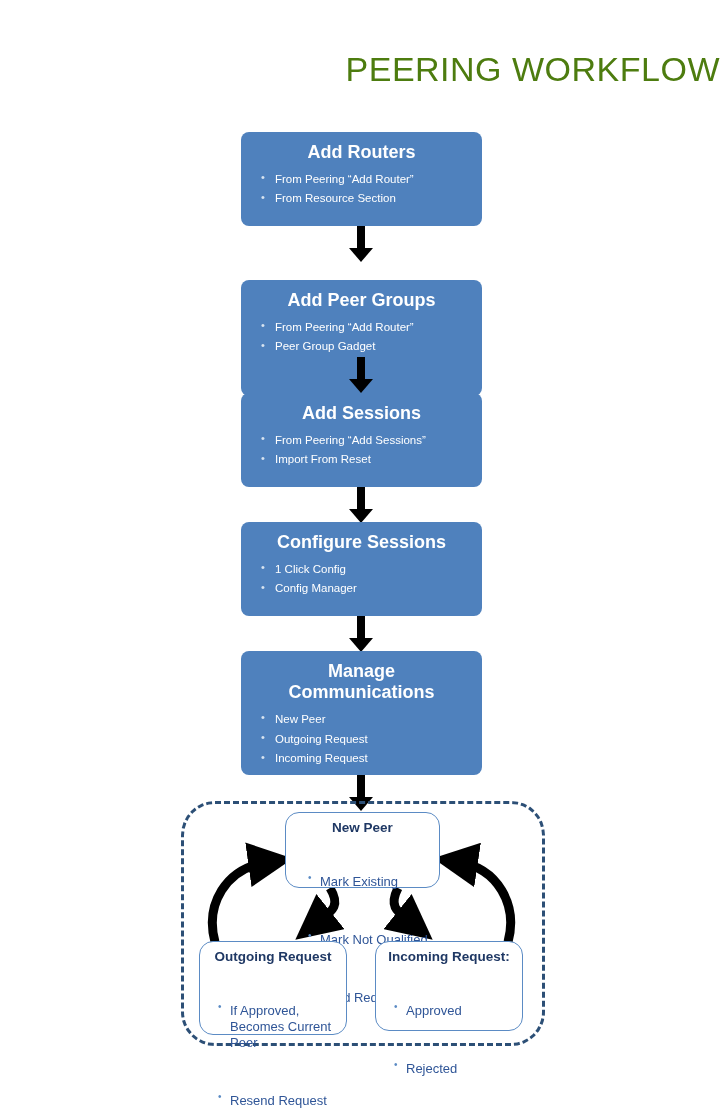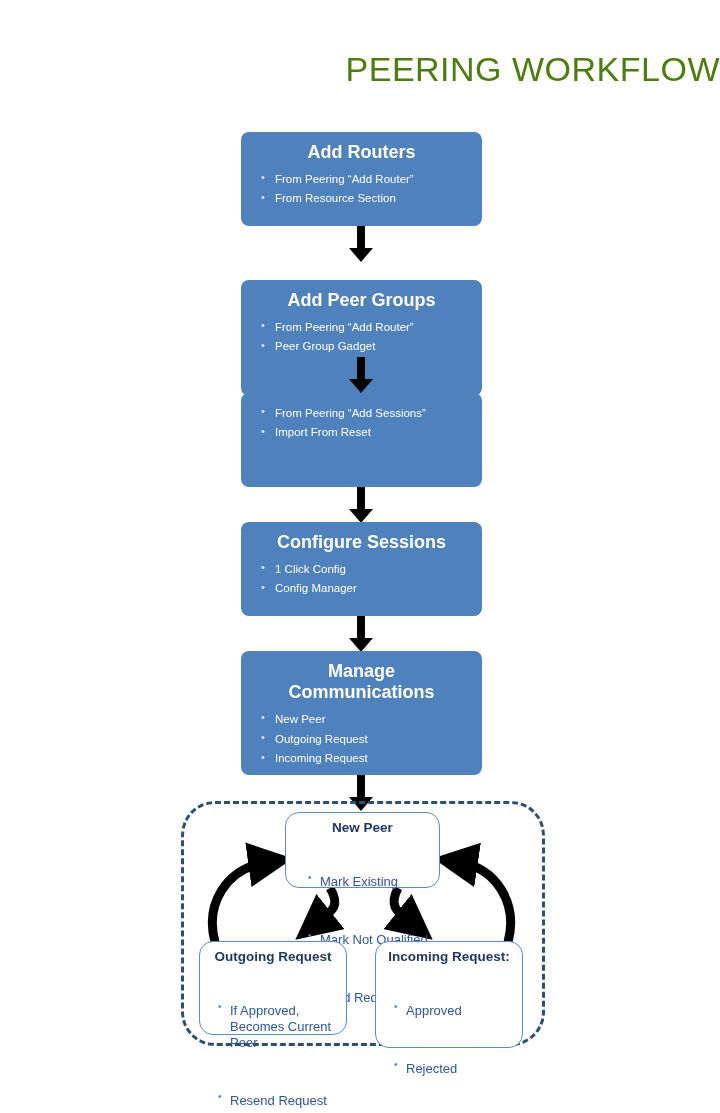--- a/index.html
+++ b/index.html
@@ -138,21 +138,21 @@
     content: "\2022";
     position: absolute;
     left: 14px;
     top: 1px;
     font-size: 10px;
     color: #5b8bc4;
   }
 
   #box-new-peer   { left: 285px; top: 812px; width: 155px; height: 76px; }
   #box-outgoing   { left: 199px; top: 941px; width: 148px; height: 94px; }
-  #box-incoming   { left: 375px; top: 941px; width: 148px; height: 107px; }
+  #box-incoming   { left: 375px; top: 941px; width: 148px; height: 90px; }
   #box-new-peer .sub-list li { padding-left: 30px; }
   #box-new-peer .sub-list li::before { left: 18px; }
 
   
   #curved-arrows {
     position: absolute;
     left: 0;
     top: 0;
     width: 720px;
     height: 1113px;
@@ -184,20 +184,21 @@
     <li>Peer Group Gadget</li>
   </ul>
 </div>
 
 <div class="down-arrow" id="arrow-2" style="top:357px;height:36px;">
   <div class="shaft" style="height:22px;"></div>
   <div class="head" style="top:22px;"></div>
 </div>
 
 <div class="step-box" id="step-3" style="top:393px;height:94px;">
+  <div class="step-title">Add Sessions</div>
   <ul class="step-list">
     <li>From  Peering “Add Sessions”</li>
     <li>Import  From Reset</li>
   </ul>
 </div>
 
 <div class="down-arrow" id="arrow-3" style="top:487px;height:36px;">
   <div class="shaft" style="height:22px;"></div>
   <div class="head" style="top:22px;"></div>
 </div>

